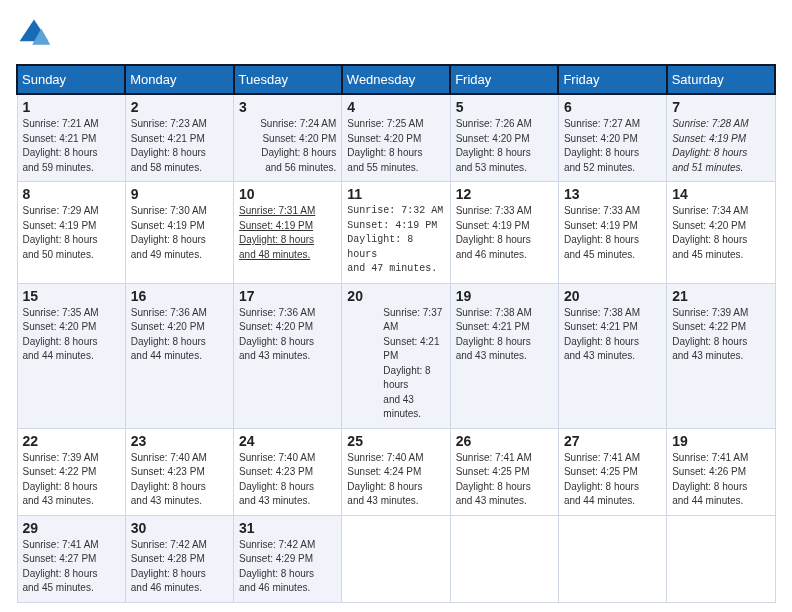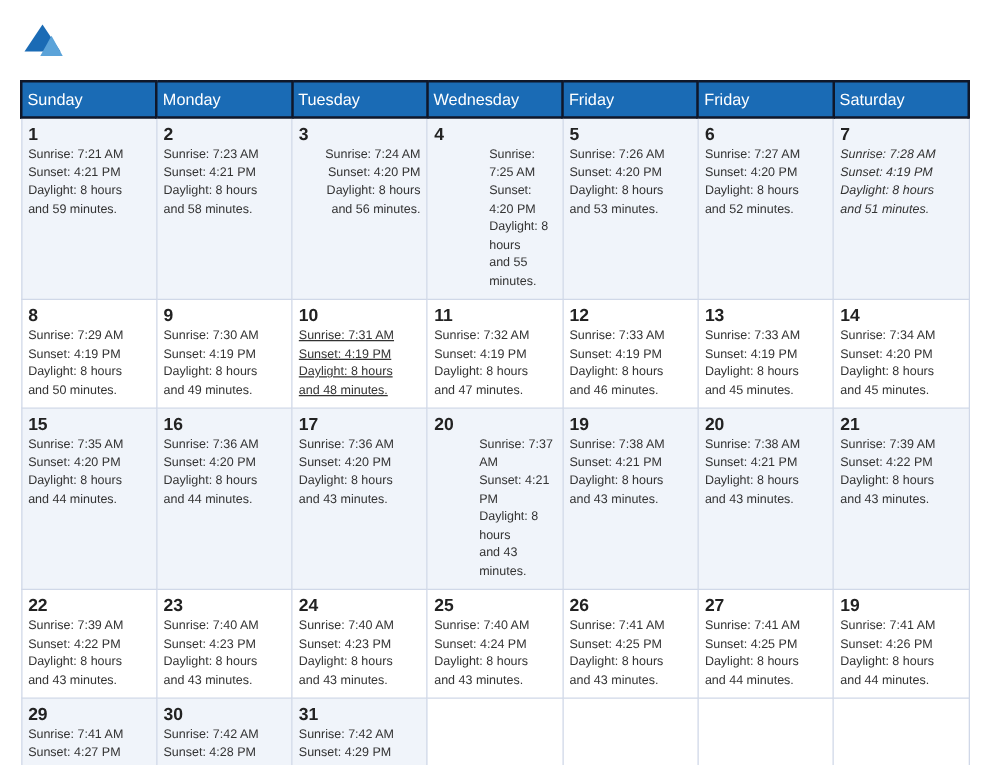--- a/index.html
+++ b/index.html
@@ -137,21 +137,21 @@
         </td>
         <td>
           <span class="day-num">3</span>
           <div class="day-info" style="white-space: pre-line; text-align: right;">Sunrise: 7:24 AM
 Sunset: 4:20 PM
 Daylight: 8 hours
 and 56 minutes.</div>
         </td>
         <td>
           <span class="day-num">4</span>
-          <div class="day-info" style="white-space: pre-line; margin-left: 44px;">Sunrise: 7:25 AM
+          <div class="day-info" style="white-space: pre-line;">Sunrise: 7:25 AM
 Sunset: 4:20 PM
 Daylight: 8 hours
 and 55 minutes.</div>
         </td>
         <td>
           <span class="day-num">5</span>
           <div class="day-info" style="white-space: pre-line;">Sunrise: 7:26 AM
 Sunset: 4:20 PM
 Daylight: 8 hours
 and 53 minutes.</div>
@@ -188,21 +188,21 @@
         </td>
         <td>
           <span class="day-num">10</span>
           <div class="day-info" style="white-space: pre-line; text-decoration: underline;">Sunrise: 7:31 AM
 Sunset: 4:19 PM
 Daylight: 8 hours
 and 48 minutes.</div>
         </td>
         <td>
           <span class="day-num">11</span>
-          <div class="day-info" style="white-space: pre-line;">Sunrise: 7:32 AM
+          <div class="day-info" style="white-space: pre-line; font-family: Liberation Mono, monospace;">Sunrise: 7:32 AM
 Sunset: 4:19 PM
 Daylight: 8 hours
 and 47 minutes.</div>
         </td>
         <td>
           <span class="day-num">12</span>
           <div class="day-info" style="white-space: pre-line;">Sunrise: 7:33 AM
 Sunset: 4:19 PM
 Daylight: 8 hours
 and 46 minutes.</div>

